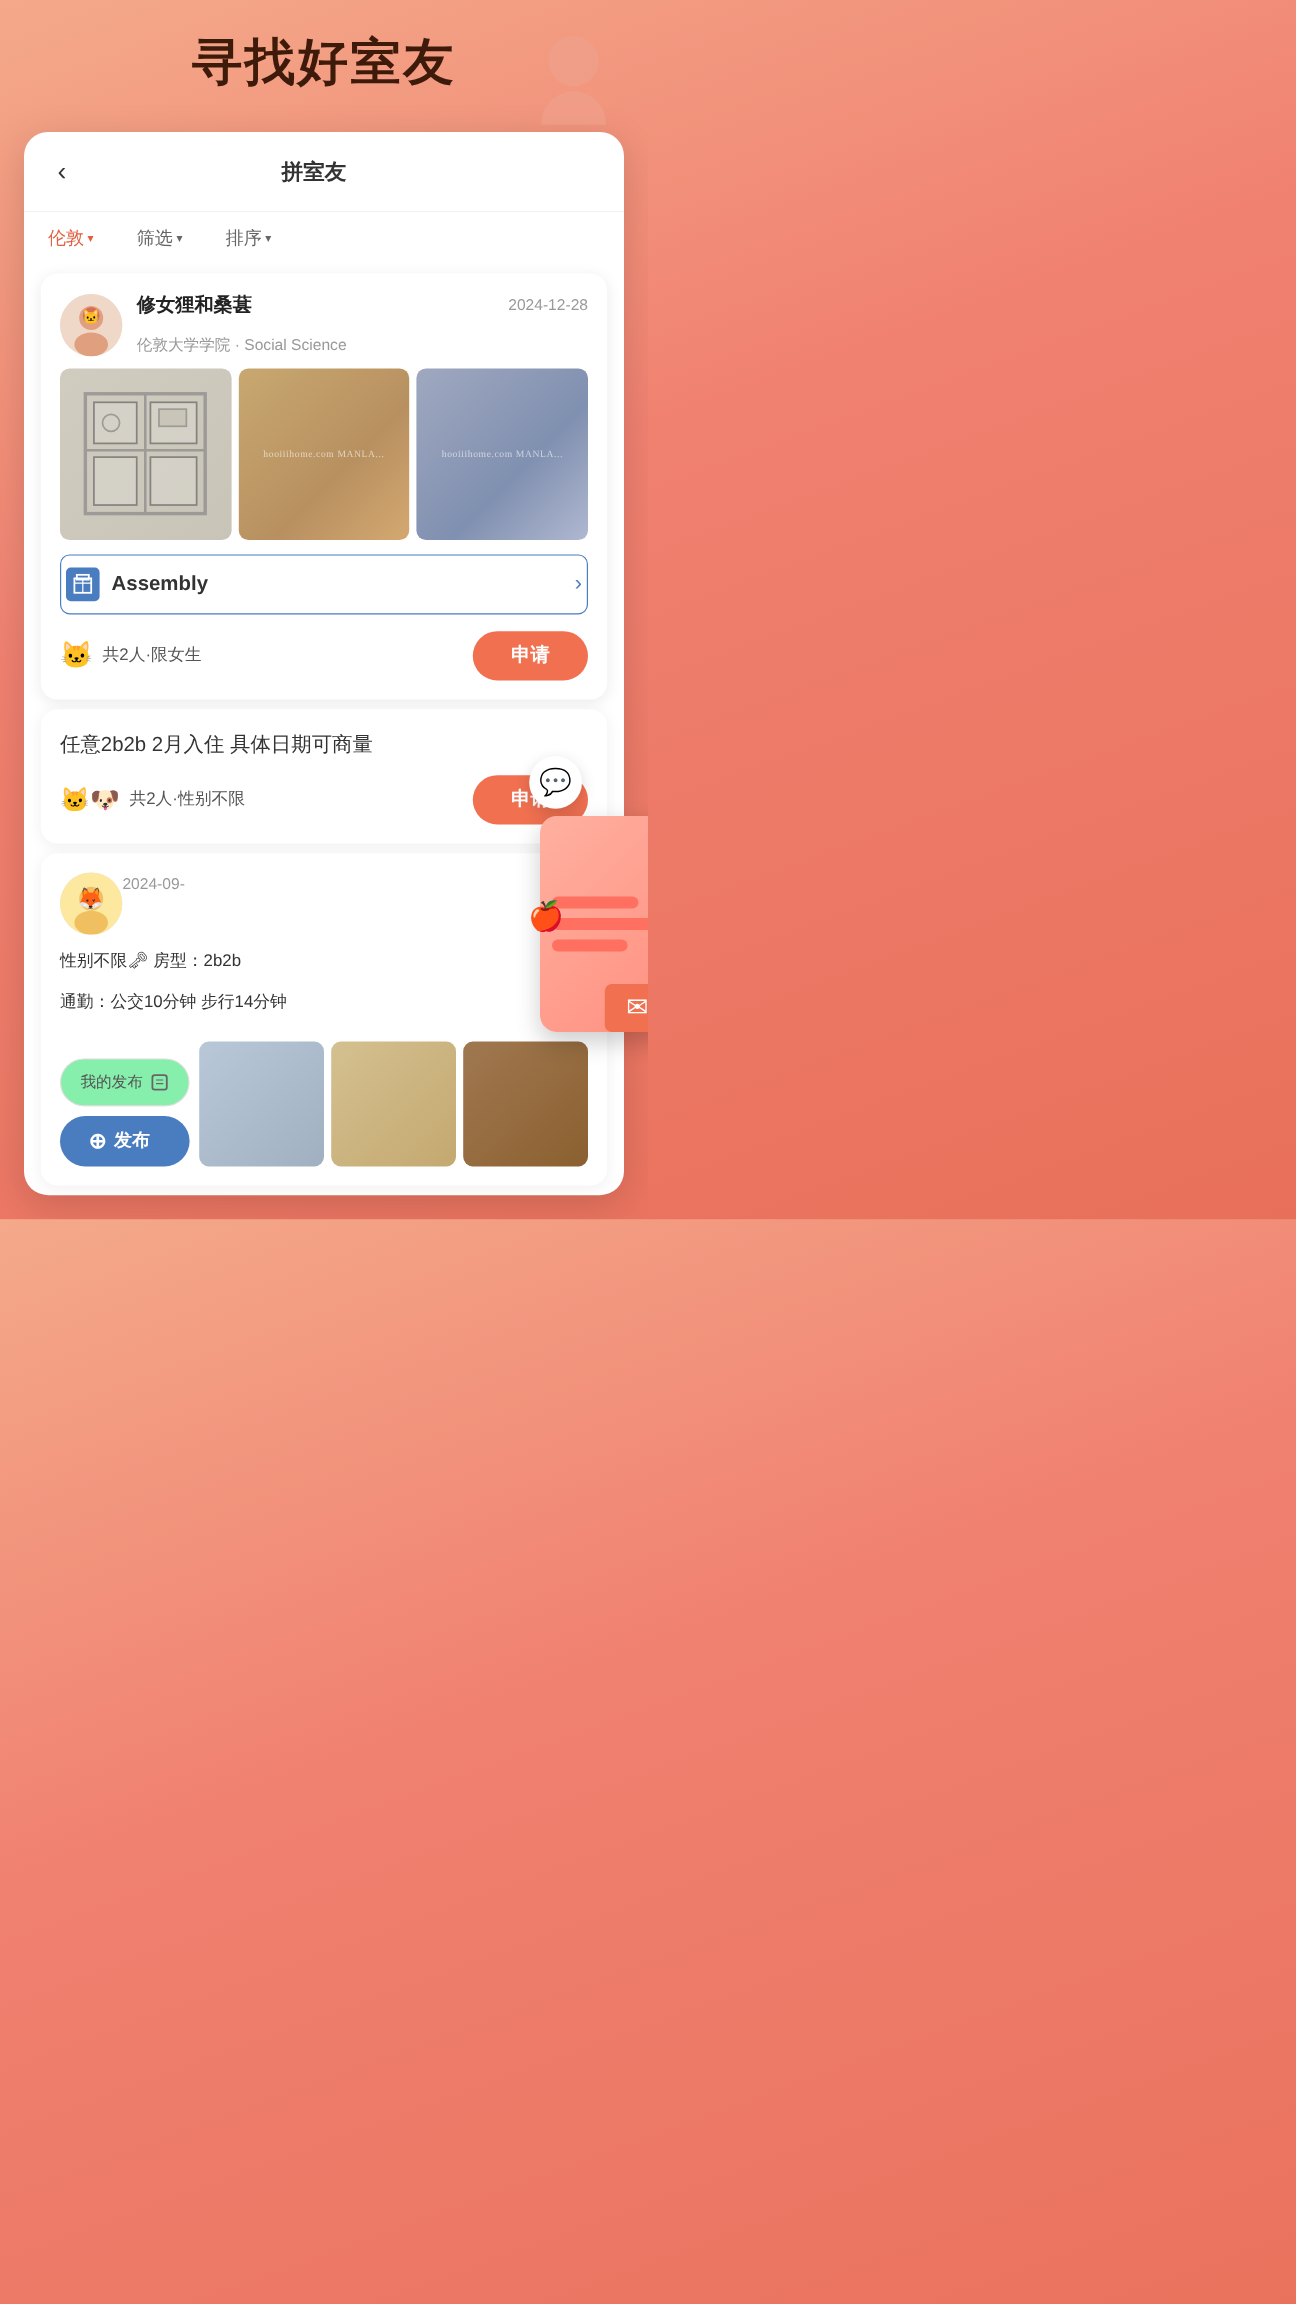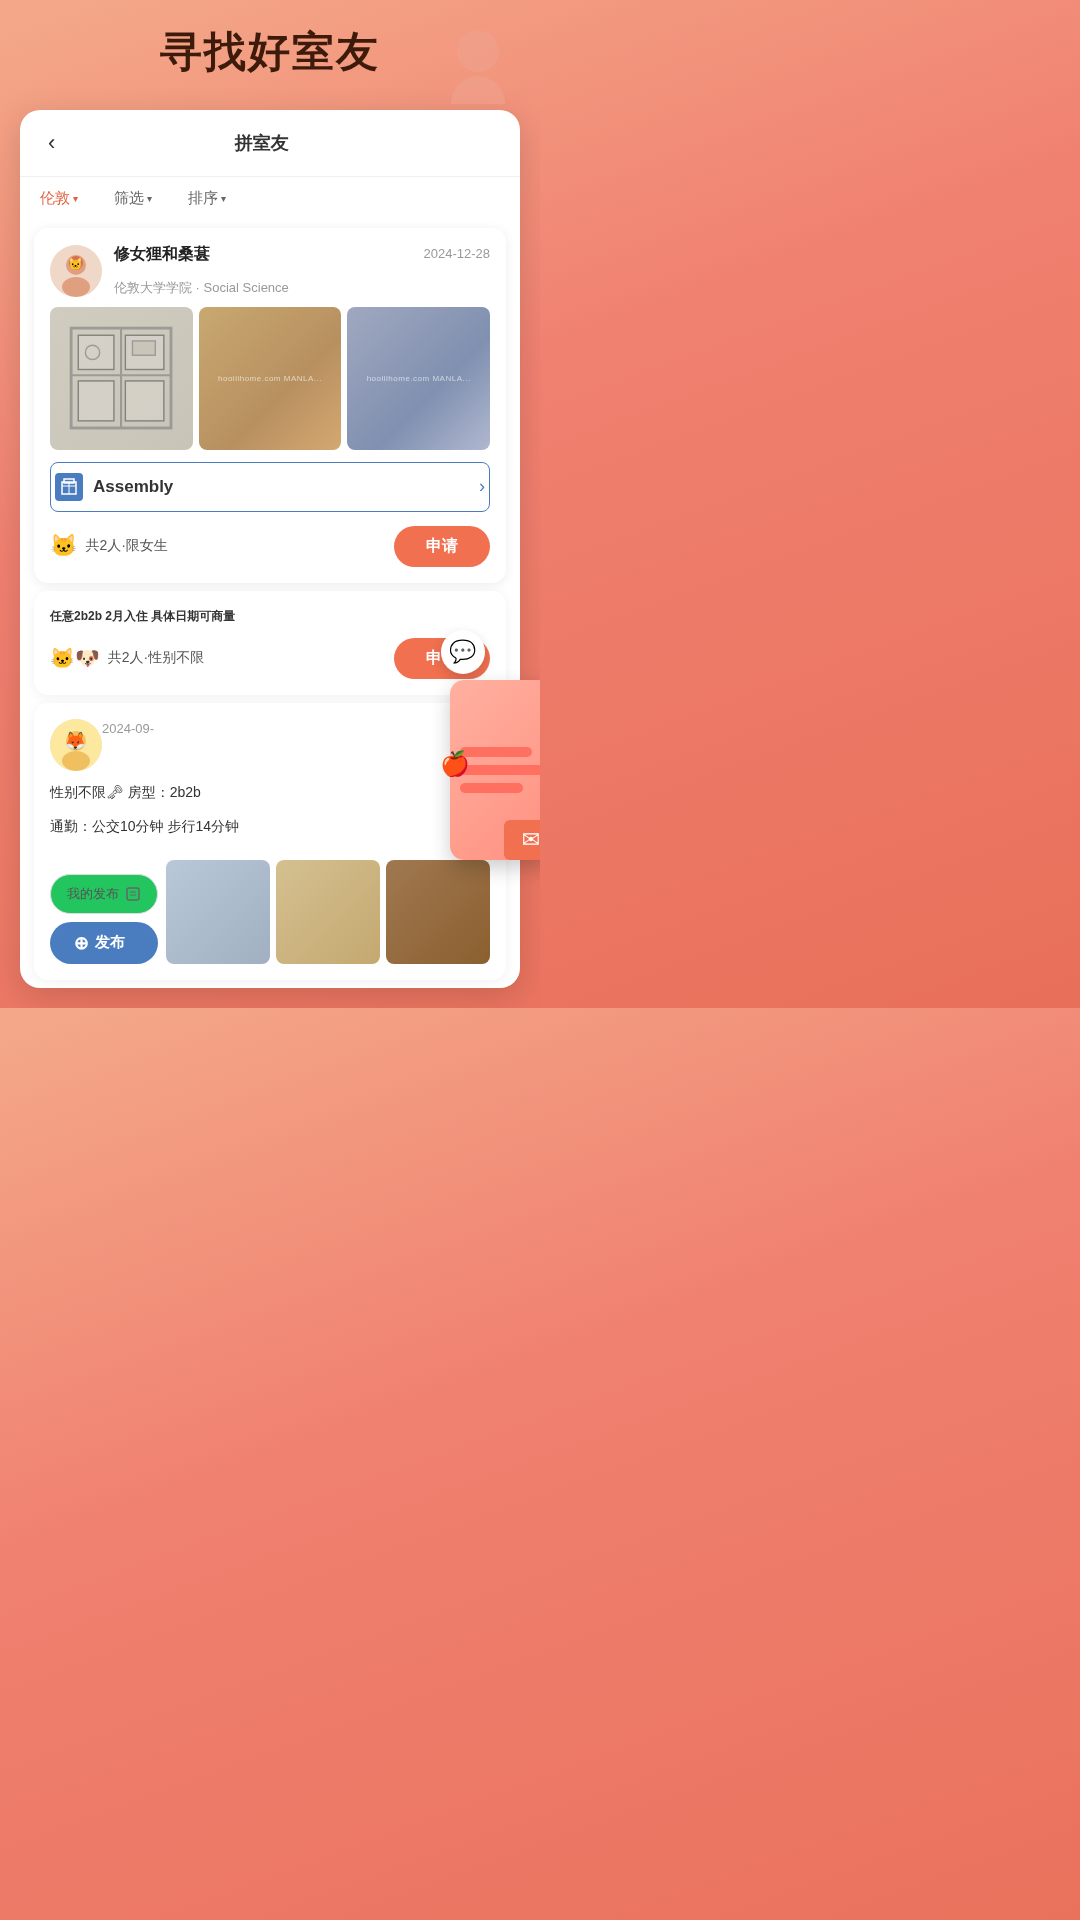--- a/index.html
+++ b/index.html
@@ -160,20 +160,21 @@
       line-height: 1.6;
       margin-bottom: 12px;
     }
 
     
     .photo-grid {
       display: grid;
       grid-template-columns: 1fr 1fr 1fr;
       gap: 6px;
       margin-bottom: 12px;
+      font-family: Liberation Serif, serif;
     }
     .photo-placeholder {
       aspect-ratio: 1;
       border-radius: 8px;
       overflow: hidden;
       background: #e8e0d8;
     }
     .photo-floor-plan {
       background: linear-gradient(135deg, #d0ccc0 0%, #c8c4b8 100%);
       display: flex;
@@ -267,25 +268,24 @@
 
     
     .second-listing {
       background: white;
       margin: 4px 14px 8px;
       border-radius: 14px;
       padding: 16px;
       box-shadow: 0 2px 12px rgba(0,0,0,0.06);
     }
     .second-post-text {
-      font-size: 12px;
+      font-size: 17px;
       color: #333;
       line-height: 1.6;
       margin-bottom: 12px;
-      font-weight: bold;
     }
     .second-bottom {
       display: flex;
       align-items: center;
       justify-content: space-between;
     }
     .second-people {
       display: flex;
       align-items: center;
       gap: 8px;
@@ -376,21 +376,21 @@
       background: #ff3030;
       border-radius: 50%;
       color: white;
       font-size: 11px;
       display: flex;
       align-items: center;
       justify-content: center;
       font-weight: bold;
     }
     .my-publish-btn {
-      background: #22c55e;
+      background: #86efac;
       border: 1px solid #ddd;
       border-radius: 22px;
       padding: 10px 16px;
       font-size: 13px;
       color: #555;
       display: flex;
       align-items: center;
       gap: 6px;
       cursor: pointer;
     }

